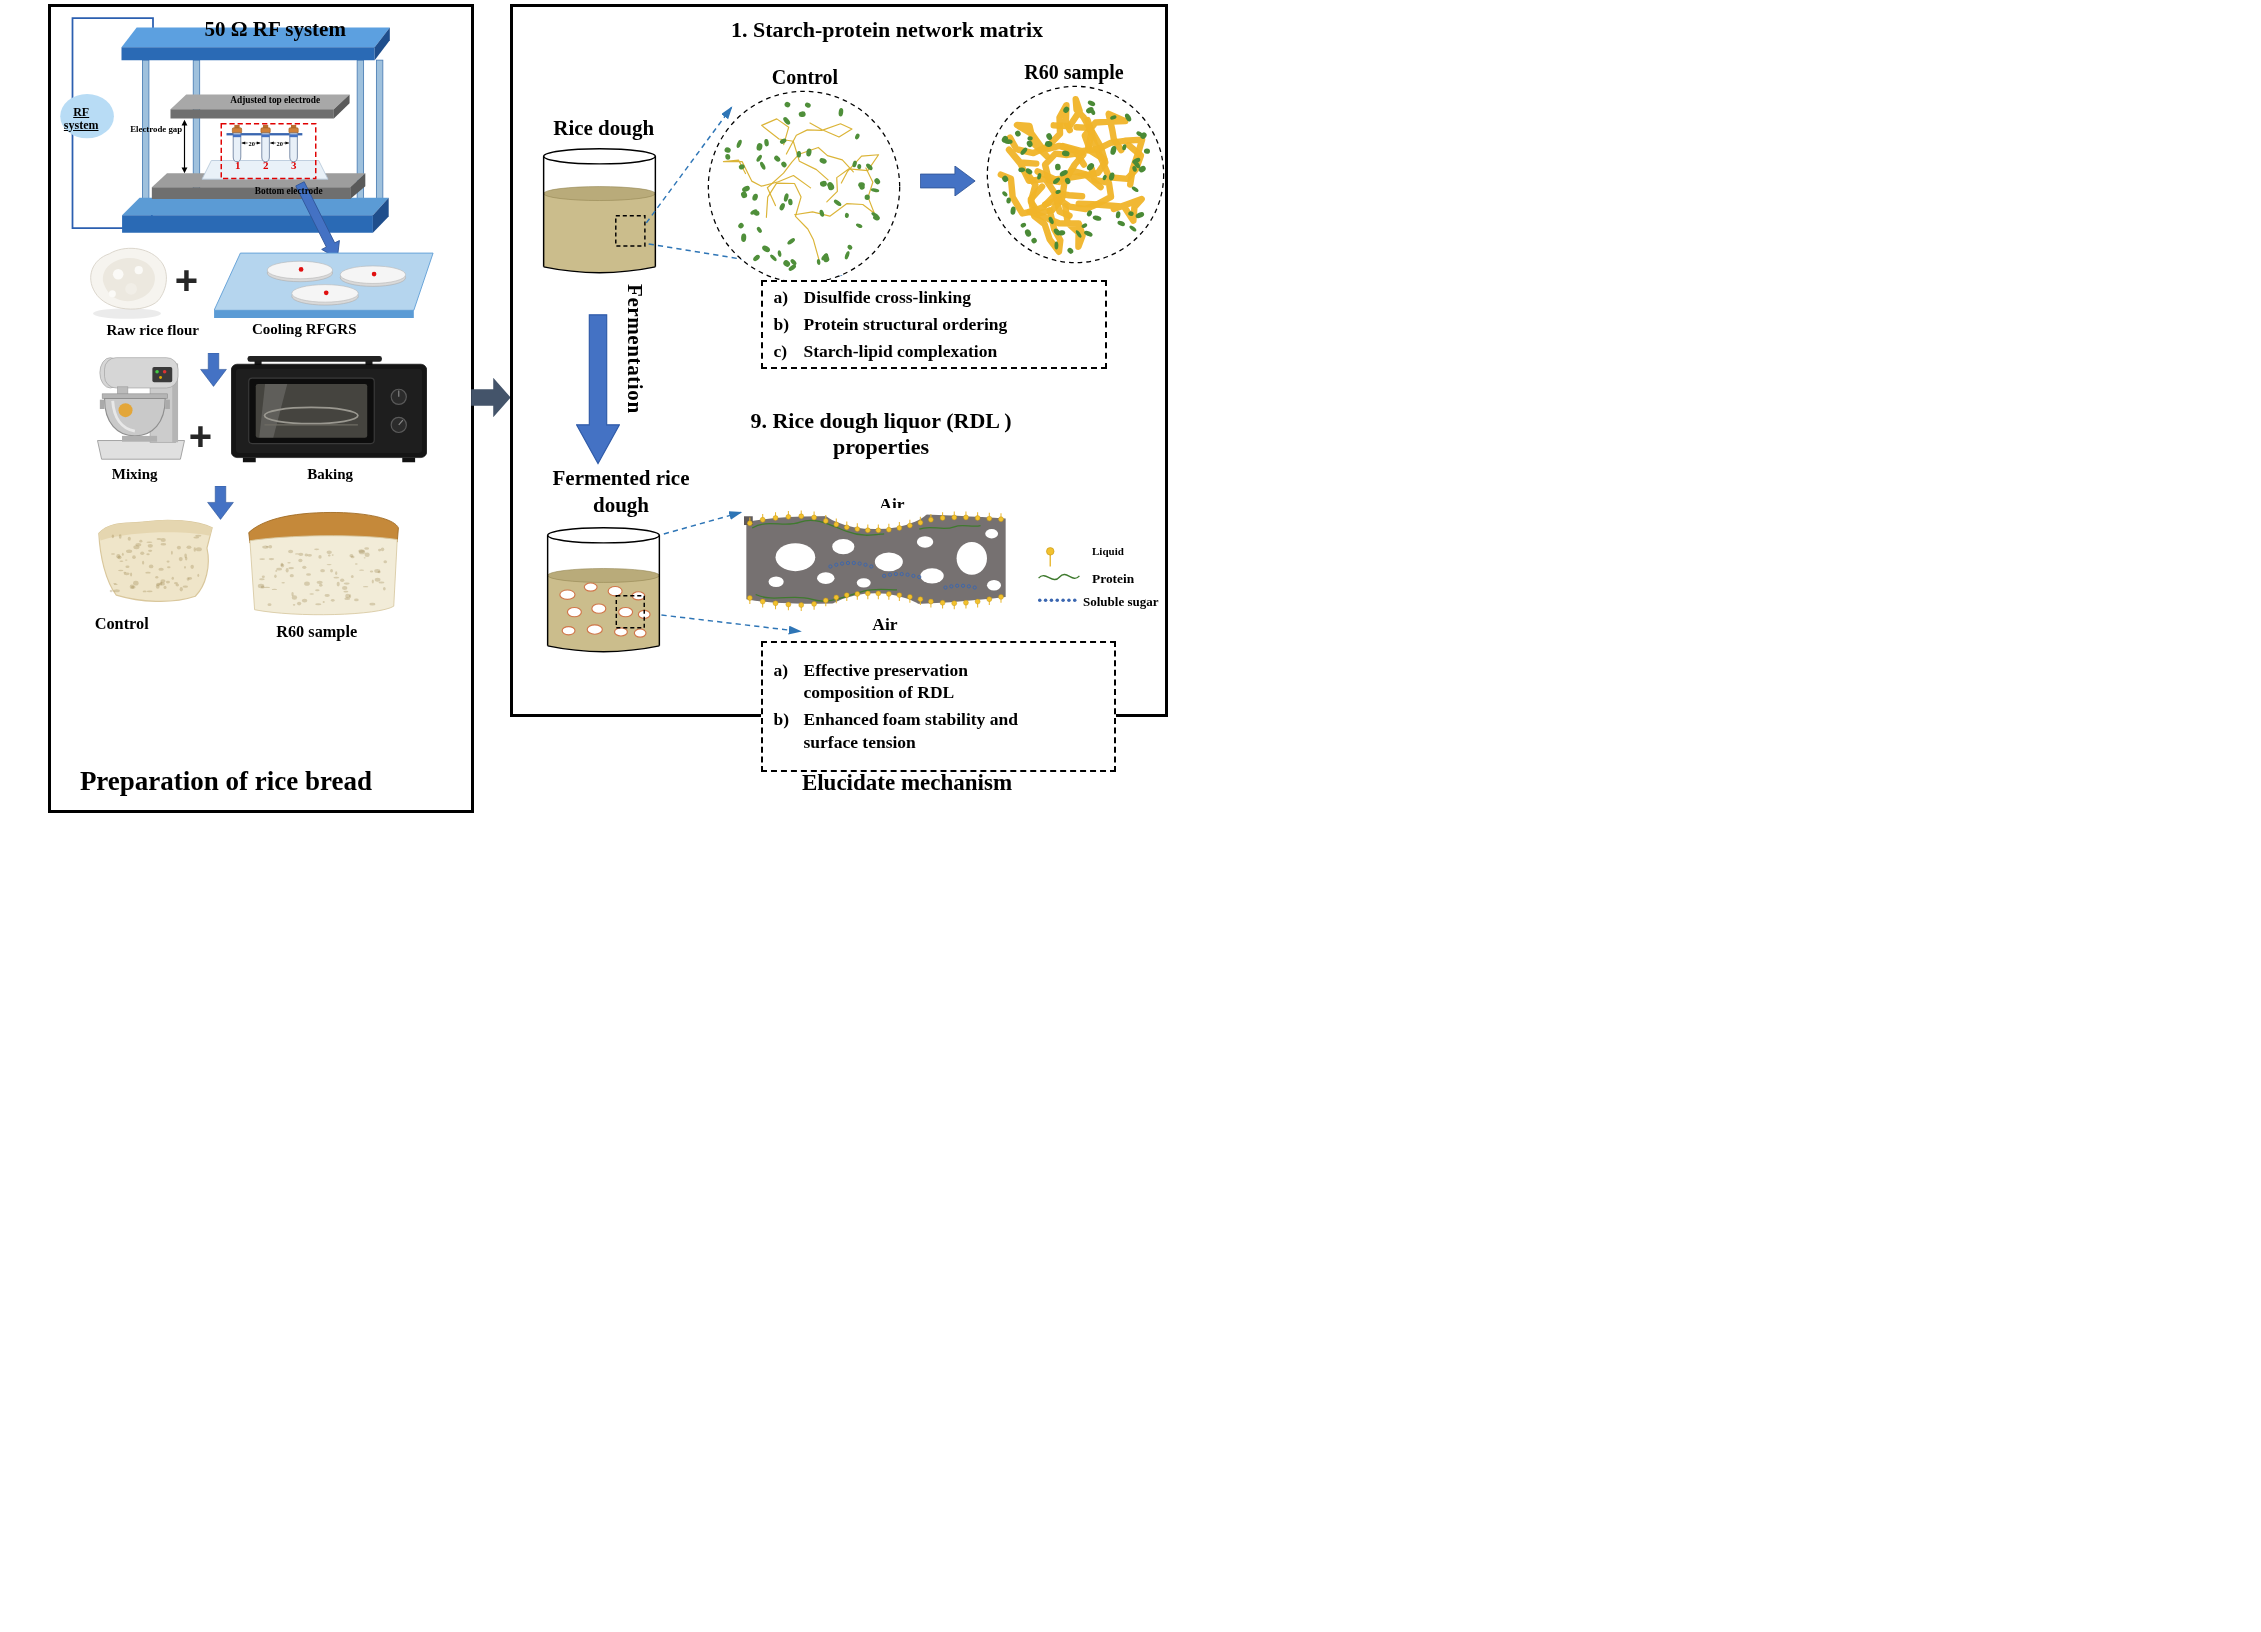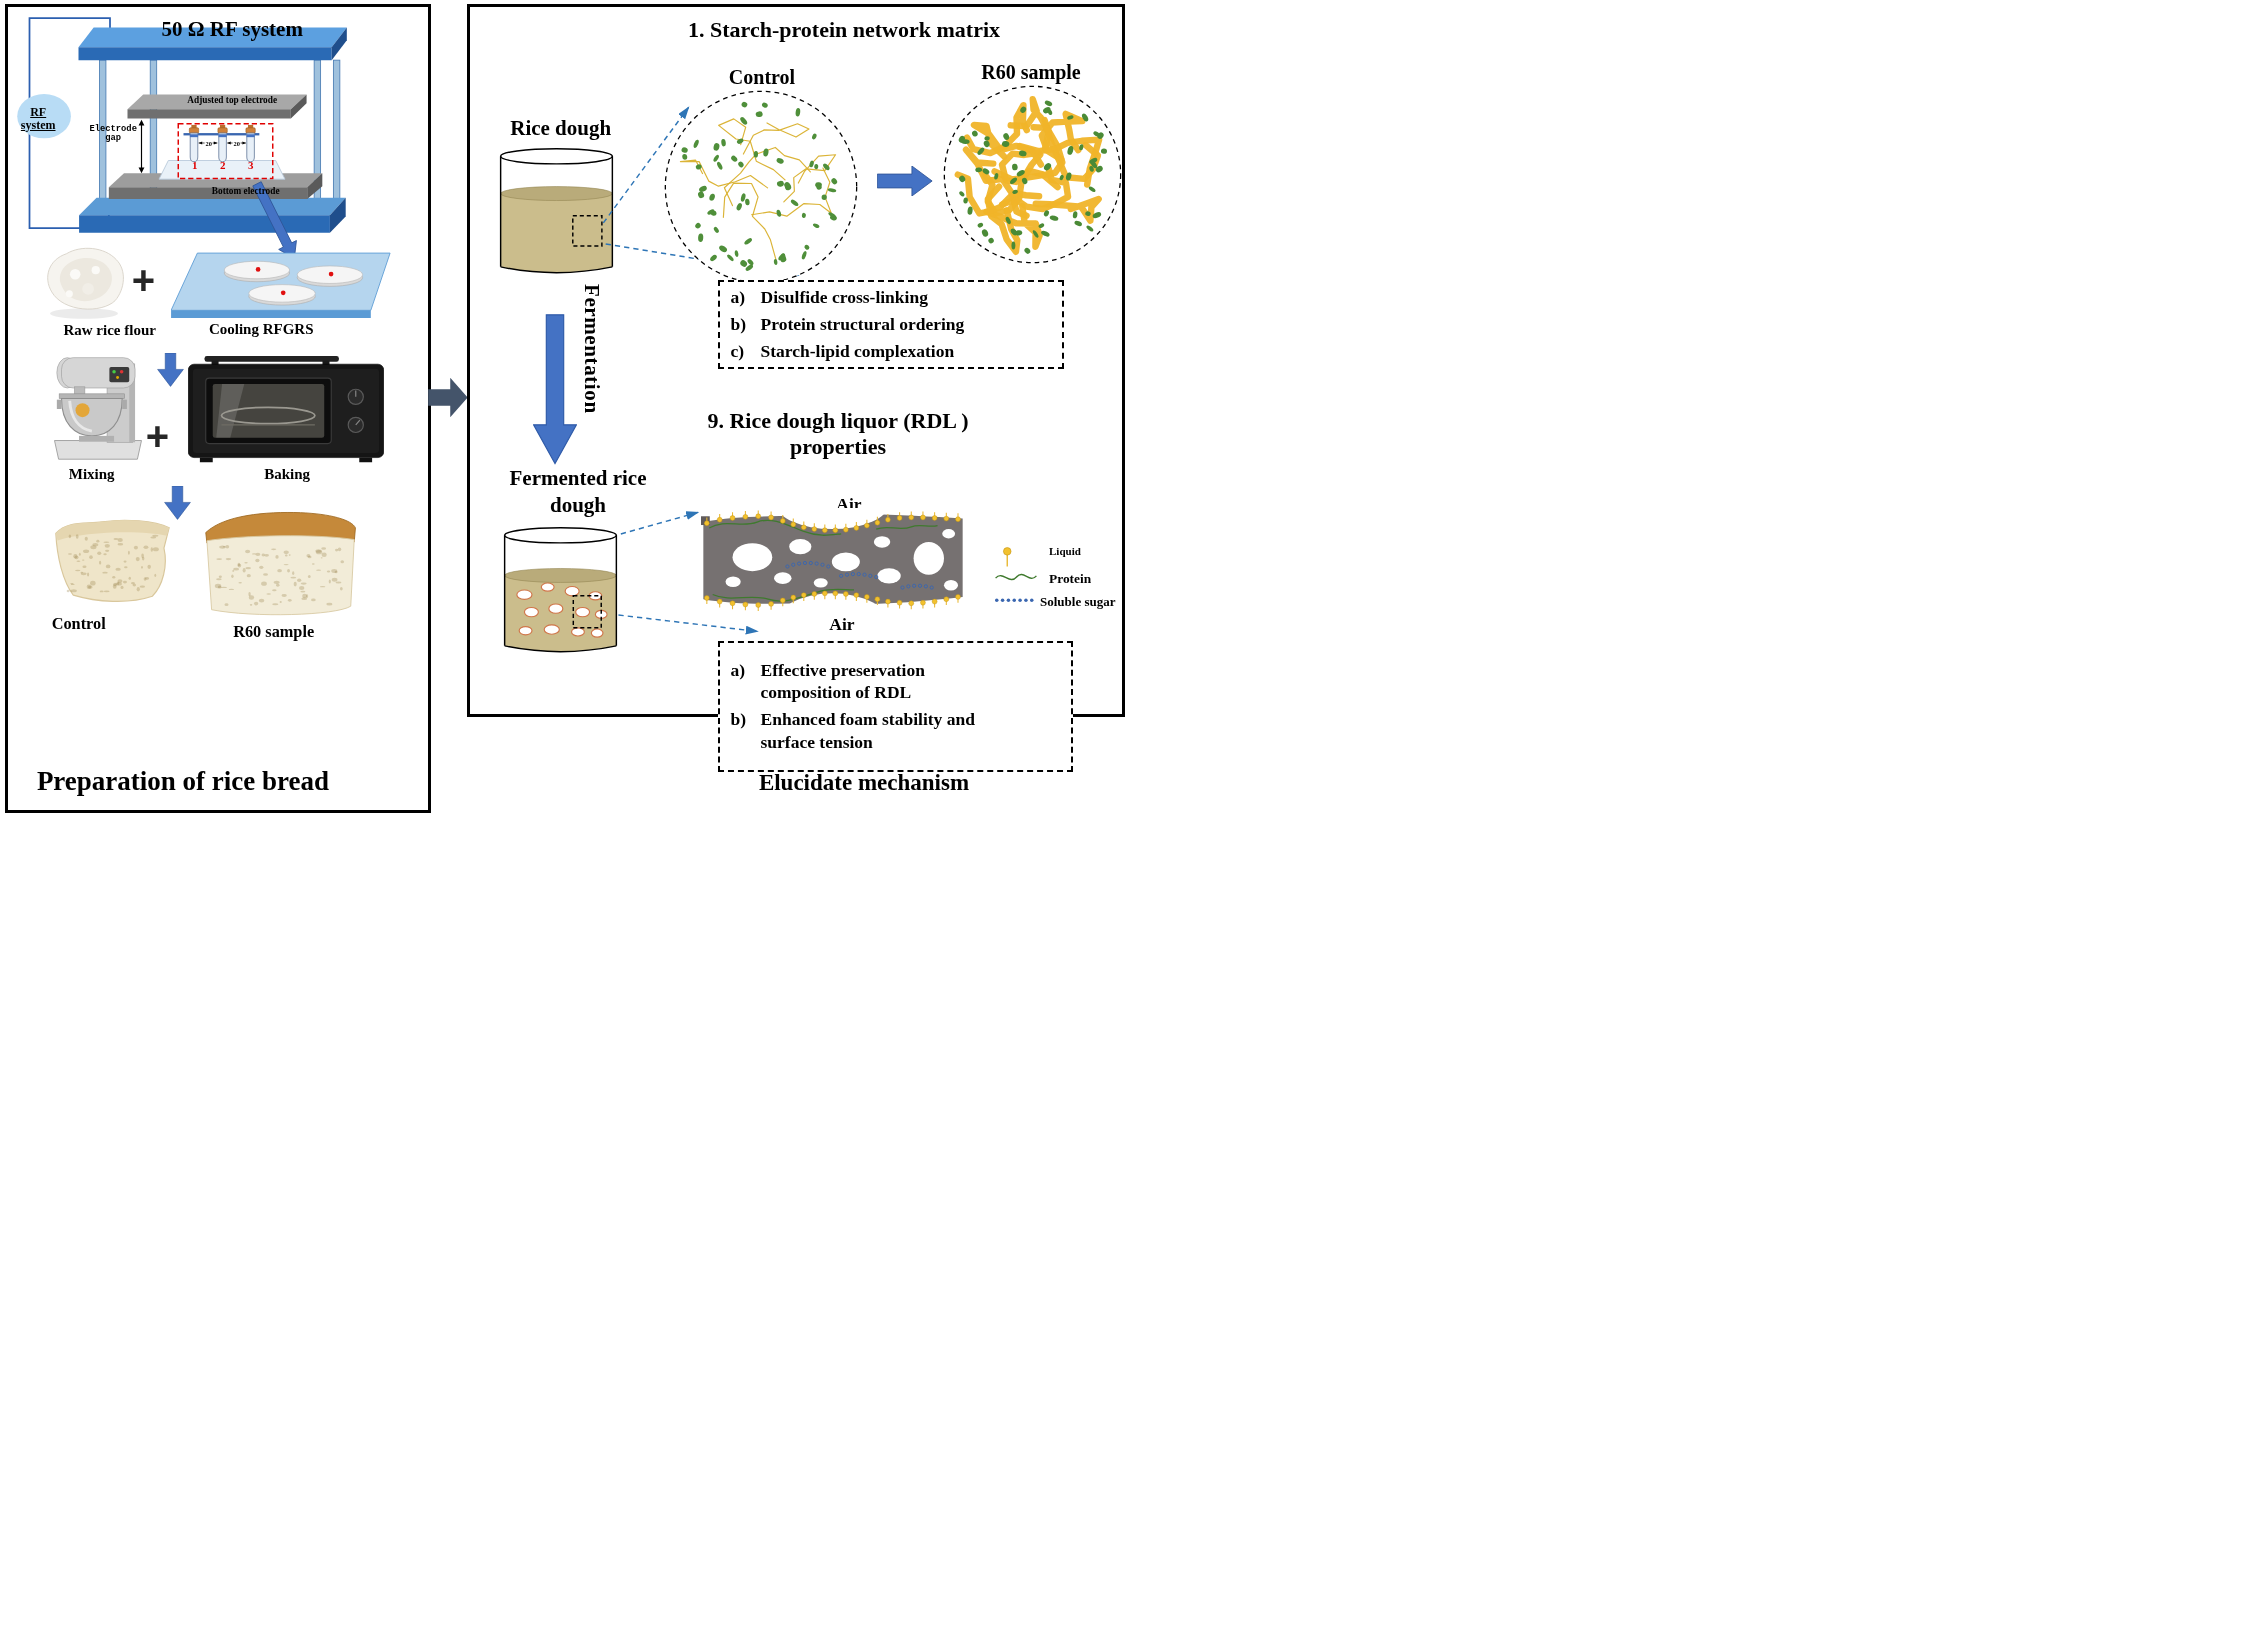--- a/index.html
+++ b/index.html
@@ -1,17 +1,17 @@
 <!DOCTYPE html>
 <html style="font-size:9.3px"><head>
 <meta charset="utf-8">
 <style>
   * { margin:0; padding:0; box-sizing:border-box; }
   body { background:#fff; font-family:"Liberation Serif", serif; }
-  .figure { position:relative; width:1131px; height:816px; background:#fff; overflow:hidden; }
+  .figure { position:relative; width:1131px; height:816px; background:#fff; overflow:hidden;margin-left:43px; }
   .panel { position:absolute; border:3.5px solid #000; background:#fff; }
   .svgabs { position:absolute; }
   .lbl { position:absolute; font-weight:700; color:#000; text-align:center; line-height:1.12; }
   .lbl-left { text-align:left; }
   .plus { position:absolute; font-family:"Liberation Sans", sans-serif; font-weight:700; color:#262626; line-height:1; }
   .tag { position:absolute; font-weight:700; line-height:1; }
   .dashed-box { position:absolute; border:2px dashed #000; background:#fff; display:flex; flex-direction:column; justify-content:center; gap:4.7px; padding:7px 10.5px; }
   .mrow { display:flex; align-items:flex-start; font-weight:700; font-size:17.5px; line-height:1.28; color:#000; }
   .mletter { width:30px; flex:none; }
   .mtext { white-space:pre-line; }
@@ -105,21 +105,21 @@
     </svg>
 
     <div class="lbl" style="left:108px; top:11.7px; width:233px; font-size:21px;">50 Ω RF system</div>
 
     <div class="lbl" style="left:7px; top:99px; width:47px; font-size:12px;text-decoration:underline;">
       <div>RF</div>
       <div>system</div>
     </div>
 
     <div class="lbl" style="left:134px; top:88px; width:181px; font-size:9.3px;">Adjusted top electrode</div>
-    <div class="lbl" style="left:79px; top:118px; width:53px; font-size:8.8px;font-family:Liberation Mono, monospace;">Electrode gap</div>
+    <div class="lbl" style="left:79px; top:118px; width:53px; font-size:8.8px;">Electrode gap</div>
     <div class="lbl" style="left:187px; top:179px; width:102px; font-size:9.3px;">Bottom electrode</div>
 
     <span class="tag" style="left:201px; top:137px; transform:translate(-50%,-50%); font-size:6.4px; background:#fff; padding:0 1.2px;">20</span>
     <span class="tag" style="left:229px; top:137px; transform:translate(-50%,-50%); font-size:6.4px; background:#fff; padding:0 1.2px;">20</span>
 
     <span class="tag" style="left:187px; top:153px; transform:translateX(-50%); font-size:11px; color:#e00000;">1</span>
     <span class="tag" style="left:215px; top:153px; transform:translateX(-50%); font-size:11px; color:#e00000;">2</span>
     <span class="tag" style="left:243px; top:153px; transform:translateX(-50%); font-size:11px; color:#e00000;">3</span>
 
     <svg class="svgabs" style="left:32px; top:235px;" width="88" height="81" viewBox="0 0 150 138">

